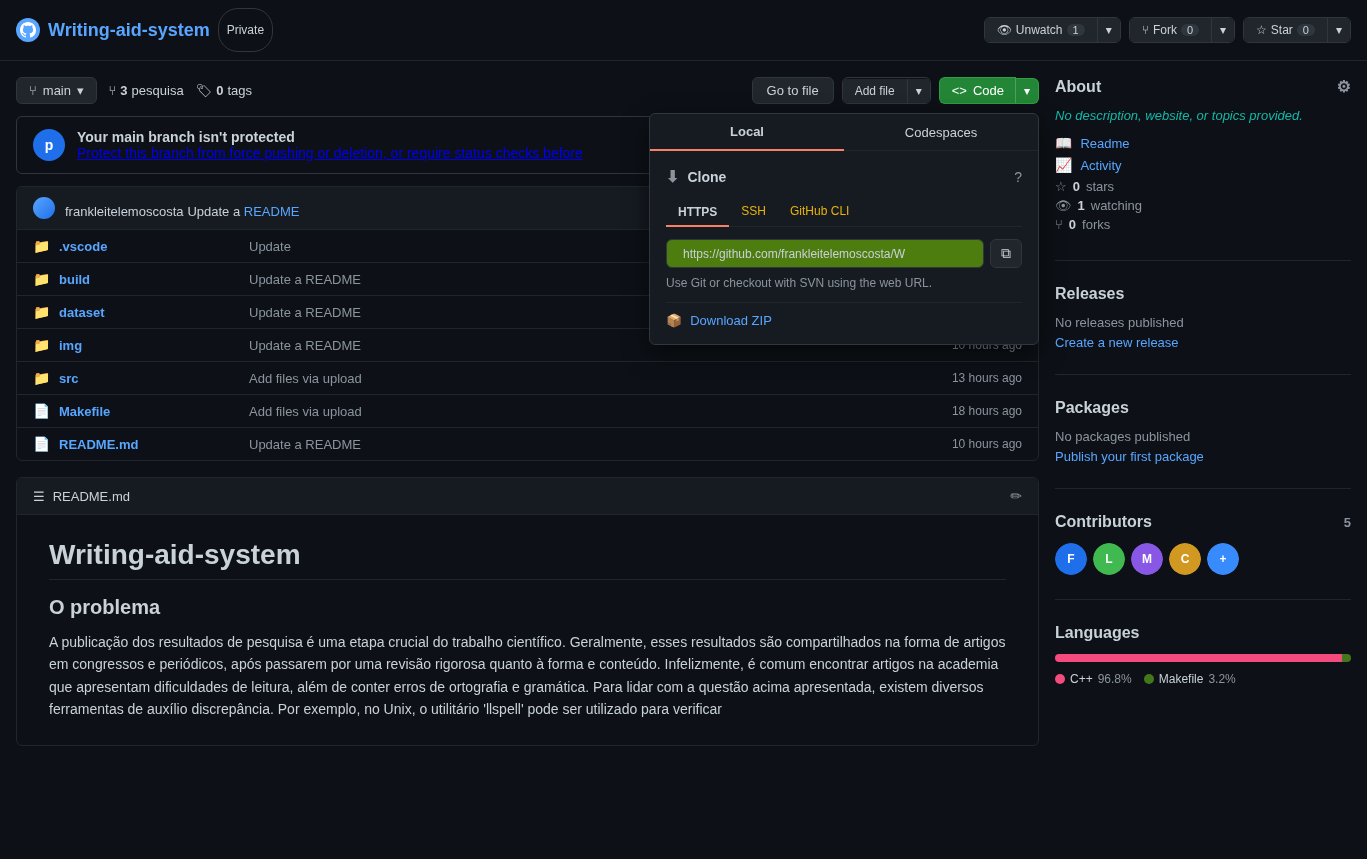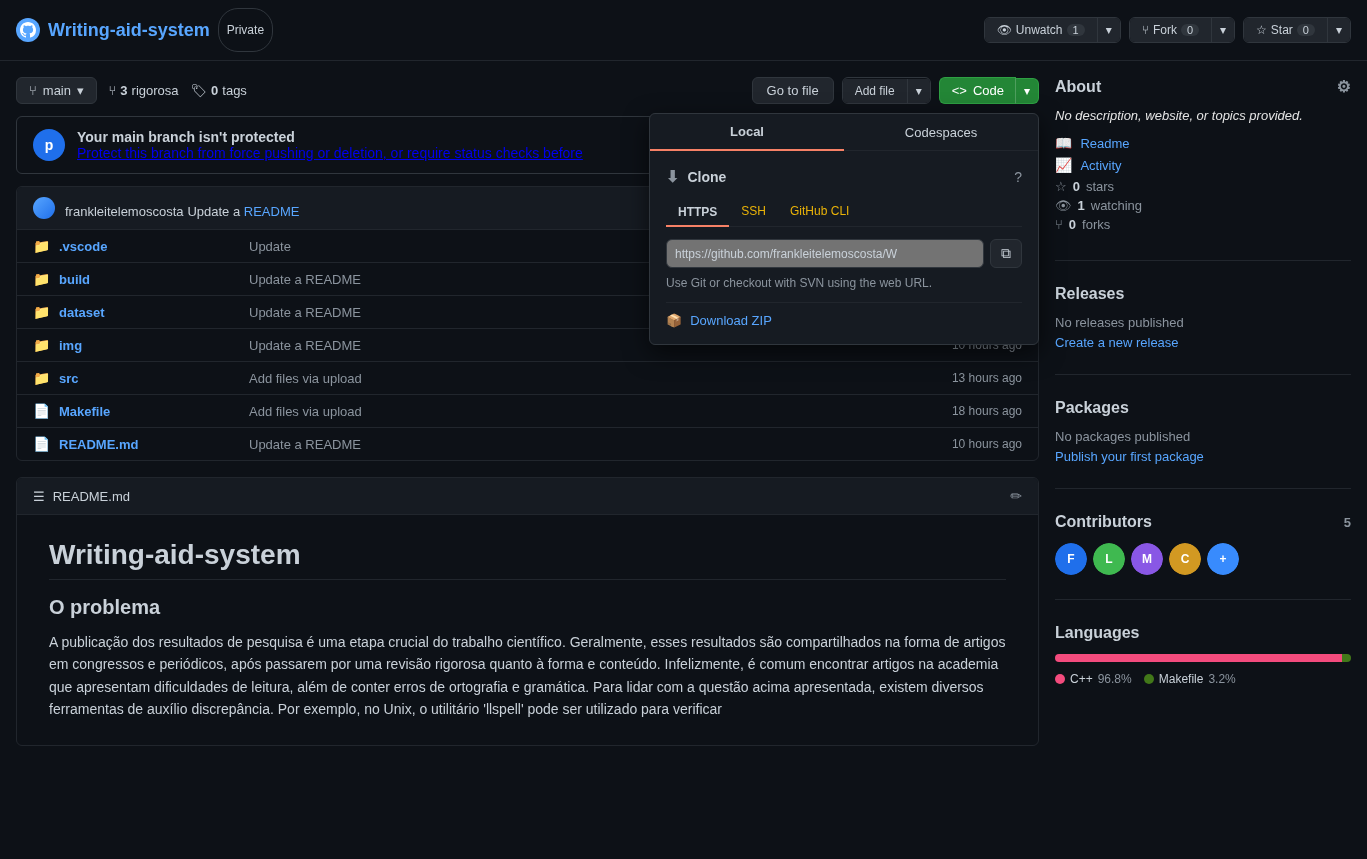--- a/index.html
+++ b/index.html
@@ -270,25 +270,25 @@
       font-weight: 600;
       margin-bottom: -1px;
     }
     .url-input-row {
       display: flex;
       gap: 6px;
       margin-bottom: 8px;
     }
     .url-input {
       flex: 1;
-      background: #737373;
+      background: #4d7c0f;
       border: 1px solid #30363d;
       border-radius: 6px;
       color: #c9d1d9;
-      padding: 5px 8px;
+      padding: 5px 16px;
       font-size: 12px;
     }
     .copy-btn {
       background: #21262d;
       border: 1px solid #30363d;
       border-radius: 6px;
       color: #c9d1d9;
       padding: 5px 10px;
       cursor: pointer;
       font-size: 14px;
@@ -431,21 +431,21 @@
       margin-bottom: 12px;
       display: flex;
       align-items: center;
       justify-content: space-between;
     }
     .sidebar-section-title .settings-icon {
       color: #8b949e;
       cursor: pointer;
     }
     .sidebar-description {
-      color: #e5e5e5;
+      color: #14b8a6;
       font-size: 13px;
       font-style: italic;
       margin-bottom: 12px;
     }
     .sidebar-link {
       display: flex;
       align-items: center;
       gap: 8px;
       color: #c9d1d9;
       text-decoration: none;
@@ -576,21 +576,21 @@
     <div class="branch-bar">
       <button class="branch-btn">
         <span>⑂</span>
         <span>main</span>
         <span>▾</span>
       </button>
       <div class="branch-bar-links">
         <a href="#" class="branch-link">
           <span>⑂</span>
           <strong>3</strong>
-          <span>rigorosa</span>
+          <span>pesquisa</span>
         </a>
         <a href="#" class="branch-link">
           <span>🏷</span>
           <strong>0</strong>
           <span>tags</span>
         </a>
       </div>
       <div class="branch-actions">
         <button class="btn-outline">Go to file</button>
         <div class="btn-group">

